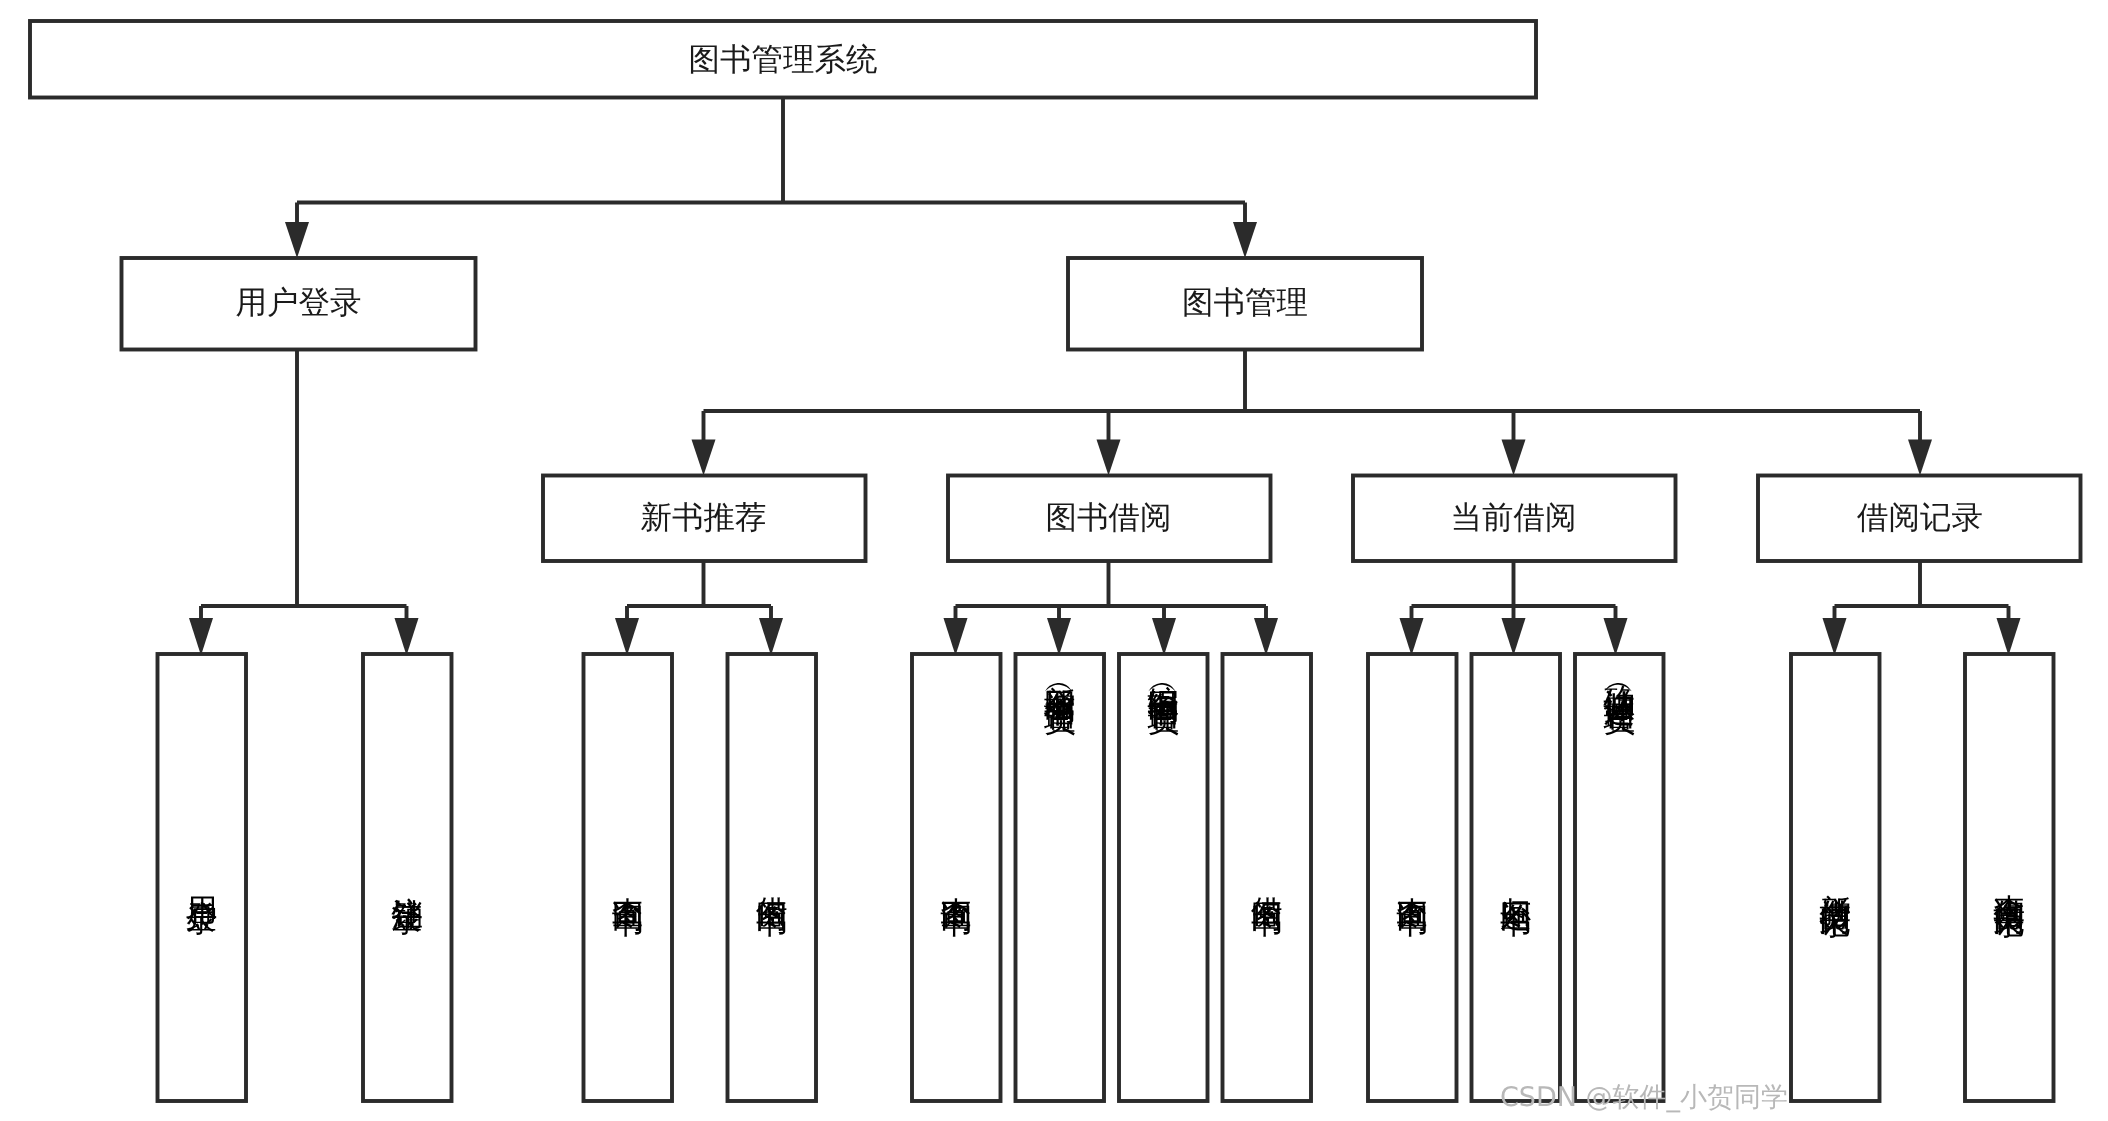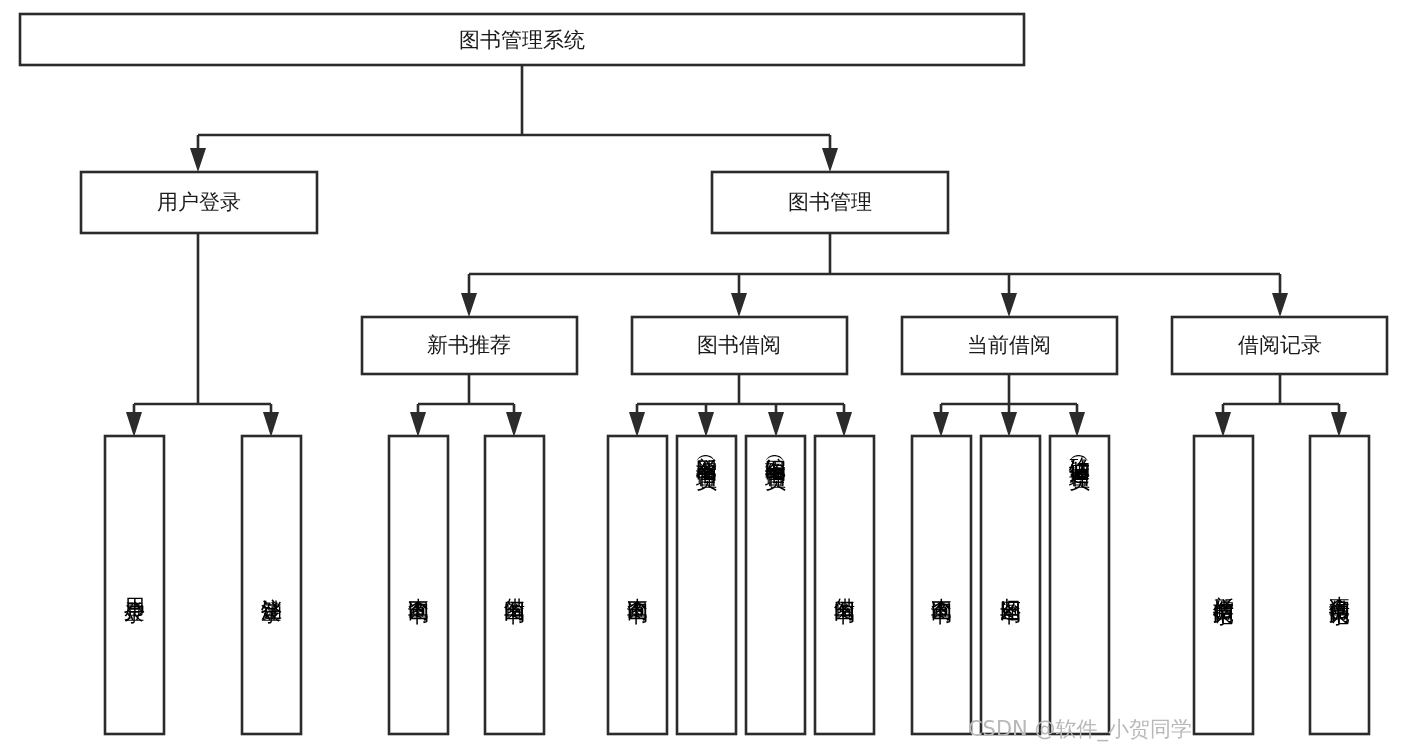--- a/index.html
+++ b/index.html
@@ -51,21 +51,21 @@
   }
   .arrow-head {
     fill: #2b2b2b;
     stroke: none;
   }
   .watermark {
     position: absolute;
     right: 8px;
     bottom: 4px;
     font-family: "DejaVu Sans", "Liberation Sans", sans-serif;
-    font-size: 21px;
+    font-size: 18px;
     color: #b8b8b8;
     white-space: nowrap;
     user-select: none;
   }
 </style>
 </head>
 <body>
 
 <div id="diagram-root">
 

